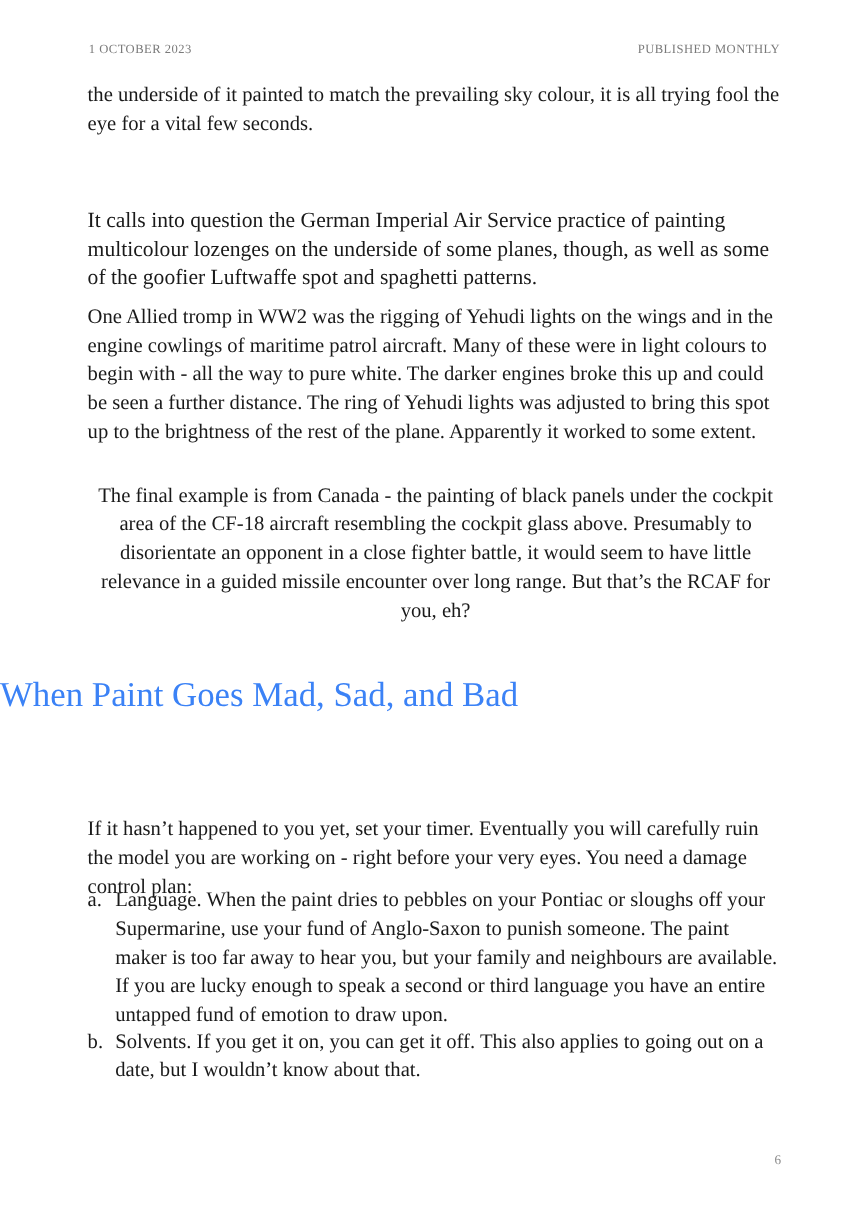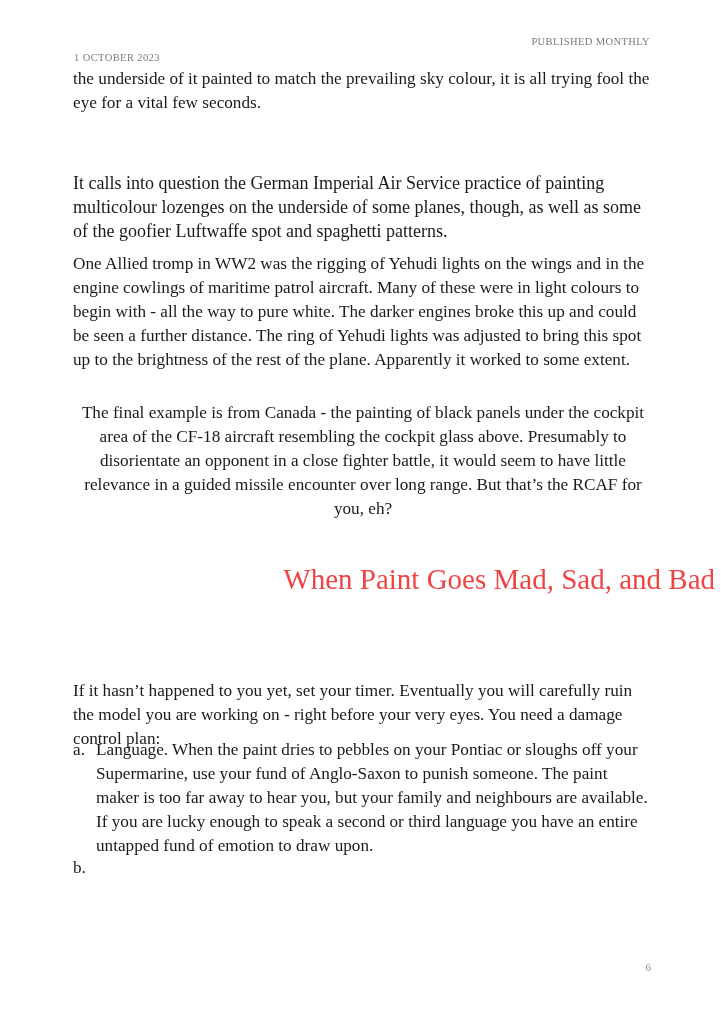--- a/index.html
+++ b/index.html
@@ -18,38 +18,38 @@
     .header {
       position: absolute;
       top: 36px;
       left: 74px;
       right: 73px;
       height: 14px;
       font-size: 10.5px;
       letter-spacing: 0.4px;
       color: #7a7a7a;
     }
-    .header .left { position: absolute; left: 0; top: 16px; }
+    .header .left { position: absolute; left: 0; top: 0; }
     .header .right { position: absolute; right: 0; top: 0; }
     .para { margin: 0; }
 
     #p1 { position: absolute; top: 67px; left: 73px; width: 580px; font-size: 17.2px; line-height: 24px; }
     #p2 { position: absolute; top: 171px; left: 73px; width: 580px; font-size: 18px; line-height: 24px; }
     #p3 { position: absolute; top: 252px; left: 73px; width: 580px; font-size: 17.2px; line-height: 24px; font-family: Liberation Serif, serif; }
     #p4 { position: absolute; top: 401px; left: 73px; width: 580px; font-size: 17.2px; line-height: 24px; text-align: center; }
 
     .heading {
       position: absolute;
       top: 560px;
       left: 0;
       width: 715px;
-      text-align: right;
+      text-align: left;
       font-size: 29px;
       line-height: 38px;
-      color: #ef4444;
+      color: #3b82f6;
       font-weight: normal;
       margin: 0;
     }
 
     #p5 { position: absolute; top: 649px; left: 73px; width: 580px; font-size: 17.2px; line-height: 24px; margin-top: 30px; }
 
     .list {
       position: absolute;
       left: 73px;
       width: 580px;
@@ -98,16 +98,17 @@
 
 <ul id="list-a" class="list">
   <li class="list-item">
     <span class="list-marker">a.</span>
     <span>Language. When the paint dries to pebbles on your Pontiac or sloughs off your Supermarine, use your fund of Anglo-Saxon to punish someone. The paint maker is too far away to hear you, but your family and neighbours are available. If you are lucky enough to speak a second or third language you have an entire untapped fund of emotion to draw upon.</span>
   </li>
 </ul>
 <ul id="list-b" class="list">
   <li class="list-item">
     <span class="list-marker">b.</span>
+    <span>Solvents. If you get it on, you can get it off. This also applies to going out on a date, but I wouldn’t know about that.</span>
   </li>
 </ul>
 
 <div class="page-number">6</div>
 
 </body></html>

